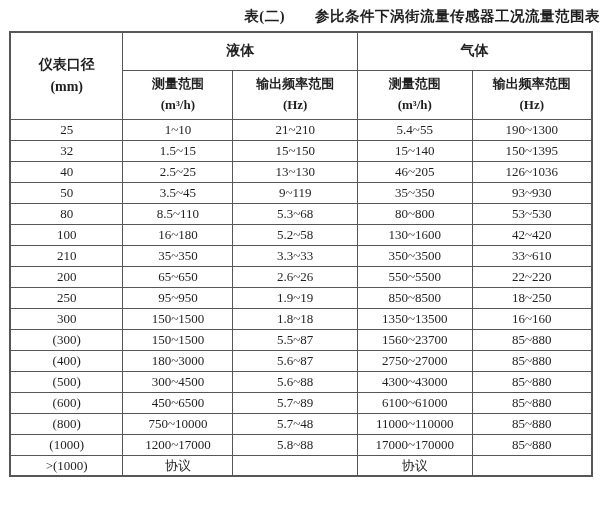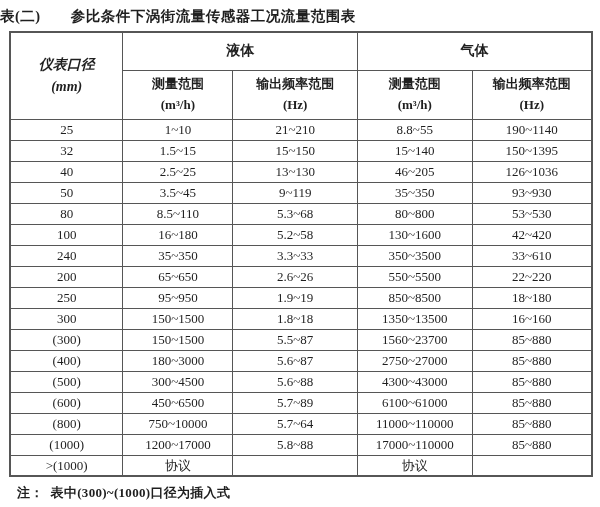--- a/index.html
+++ b/index.html
@@ -15,21 +15,21 @@
     position: relative;
     width: 600px;
     height: 507px;
     background: #ffffff;
   }
   .title {
     position: absolute;
     top: 7px;
     left: 0;
     width: 100%;
-    text-align: left;
+    text-align: right;
     font-size: 14.5px;
     font-weight: bold;
     letter-spacing: 0.5px;
     white-space: nowrap;
   }
   .title .prefix { margin-right: 30px; }
   table.flow-table {
     position: absolute;
     top: 31px;
     left: 9px;
@@ -48,21 +48,21 @@
     white-space: nowrap;
   }
   table.flow-table th {
     font-weight: bold;
     font-size: 13px;
     line-height: 1.55;
     margin-top: 25px;
   }
   tr.group-row th { height: 38px; font-size: 14px; }
   tr.sub-row th { height: 49px; }
-  th.diam-header { font-size: 13.5px; font-style: italic; }
+  th.diam-header { font-size: 13.5px; }
   table.flow-table td {
     height: 21px;
     font-size: 13px;
     font-weight: normal;
     line-height: 1;
   }
   .footnote {
     position: absolute;
     top: 484px;
     left: 17px;
@@ -116,22 +116,22 @@
           <div>输出频率范围</div>
           <div>(Hz)</div>
         </th>
       </tr>
     </thead>
     <tbody>
         <tr>
           <td>25</td>
           <td>1~10</td>
           <td>21~210</td>
-          <td>8.8~55</td>
-          <td>190~1140</td>
+          <td>5.4~55</td>
+          <td>190~1300</td>
         </tr>
         <tr>
           <td>32</td>
           <td>1.5~15</td>
           <td>15~150</td>
           <td>15~140</td>
           <td>150~1395</td>
         </tr>
         <tr>
           <td>40</td>
@@ -155,39 +155,39 @@
           <td>53~530</td>
         </tr>
         <tr>
           <td>100</td>
           <td>16~180</td>
           <td>5.2~58</td>
           <td>130~1600</td>
           <td>42~420</td>
         </tr>
         <tr>
-          <td>240</td>
+          <td>210</td>
           <td>35~350</td>
           <td>3.3~33</td>
           <td>350~3500</td>
           <td>33~610</td>
         </tr>
         <tr>
           <td>200</td>
           <td>65~650</td>
           <td>2.6~26</td>
           <td>550~5500</td>
           <td>22~220</td>
         </tr>
         <tr>
           <td>250</td>
           <td>95~950</td>
           <td>1.9~19</td>
           <td>850~8500</td>
-          <td>18~180</td>
+          <td>18~250</td>
         </tr>
         <tr>
           <td>300</td>
           <td>150~1500</td>
           <td>1.8~18</td>
           <td>1350~13500</td>
           <td>16~160</td>
         </tr>
         <tr>
           <td>(300)</td>
@@ -213,38 +213,35 @@
         <tr>
           <td>(600)</td>
           <td>450~6500</td>
           <td>5.7~89</td>
           <td>6100~61000</td>
           <td>85~880</td>
         </tr>
         <tr>
           <td>(800)</td>
           <td>750~10000</td>
-          <td>5.7~64</td>
+          <td>5.7~48</td>
           <td>11000~110000</td>
           <td>85~880</td>
         </tr>
         <tr>
           <td>(1000)</td>
           <td>1200~17000</td>
           <td>5.8~88</td>
-          <td>17000~110000</td>
+          <td>17000~170000</td>
           <td>85~880</td>
         </tr>
         <tr>
           <td>&gt;(1000)</td>
           <td>协议</td>
           <td></td>
           <td>协议</td>
           <td></td>
         </tr>
       </tbody>
   </table>
 
-  <div class="footnote">
-    <span class="note-label">注：</span><span>表中(300)~(1000)口径为插入式</span>
-  </div>
 
 </div>
 
 </body></html>

